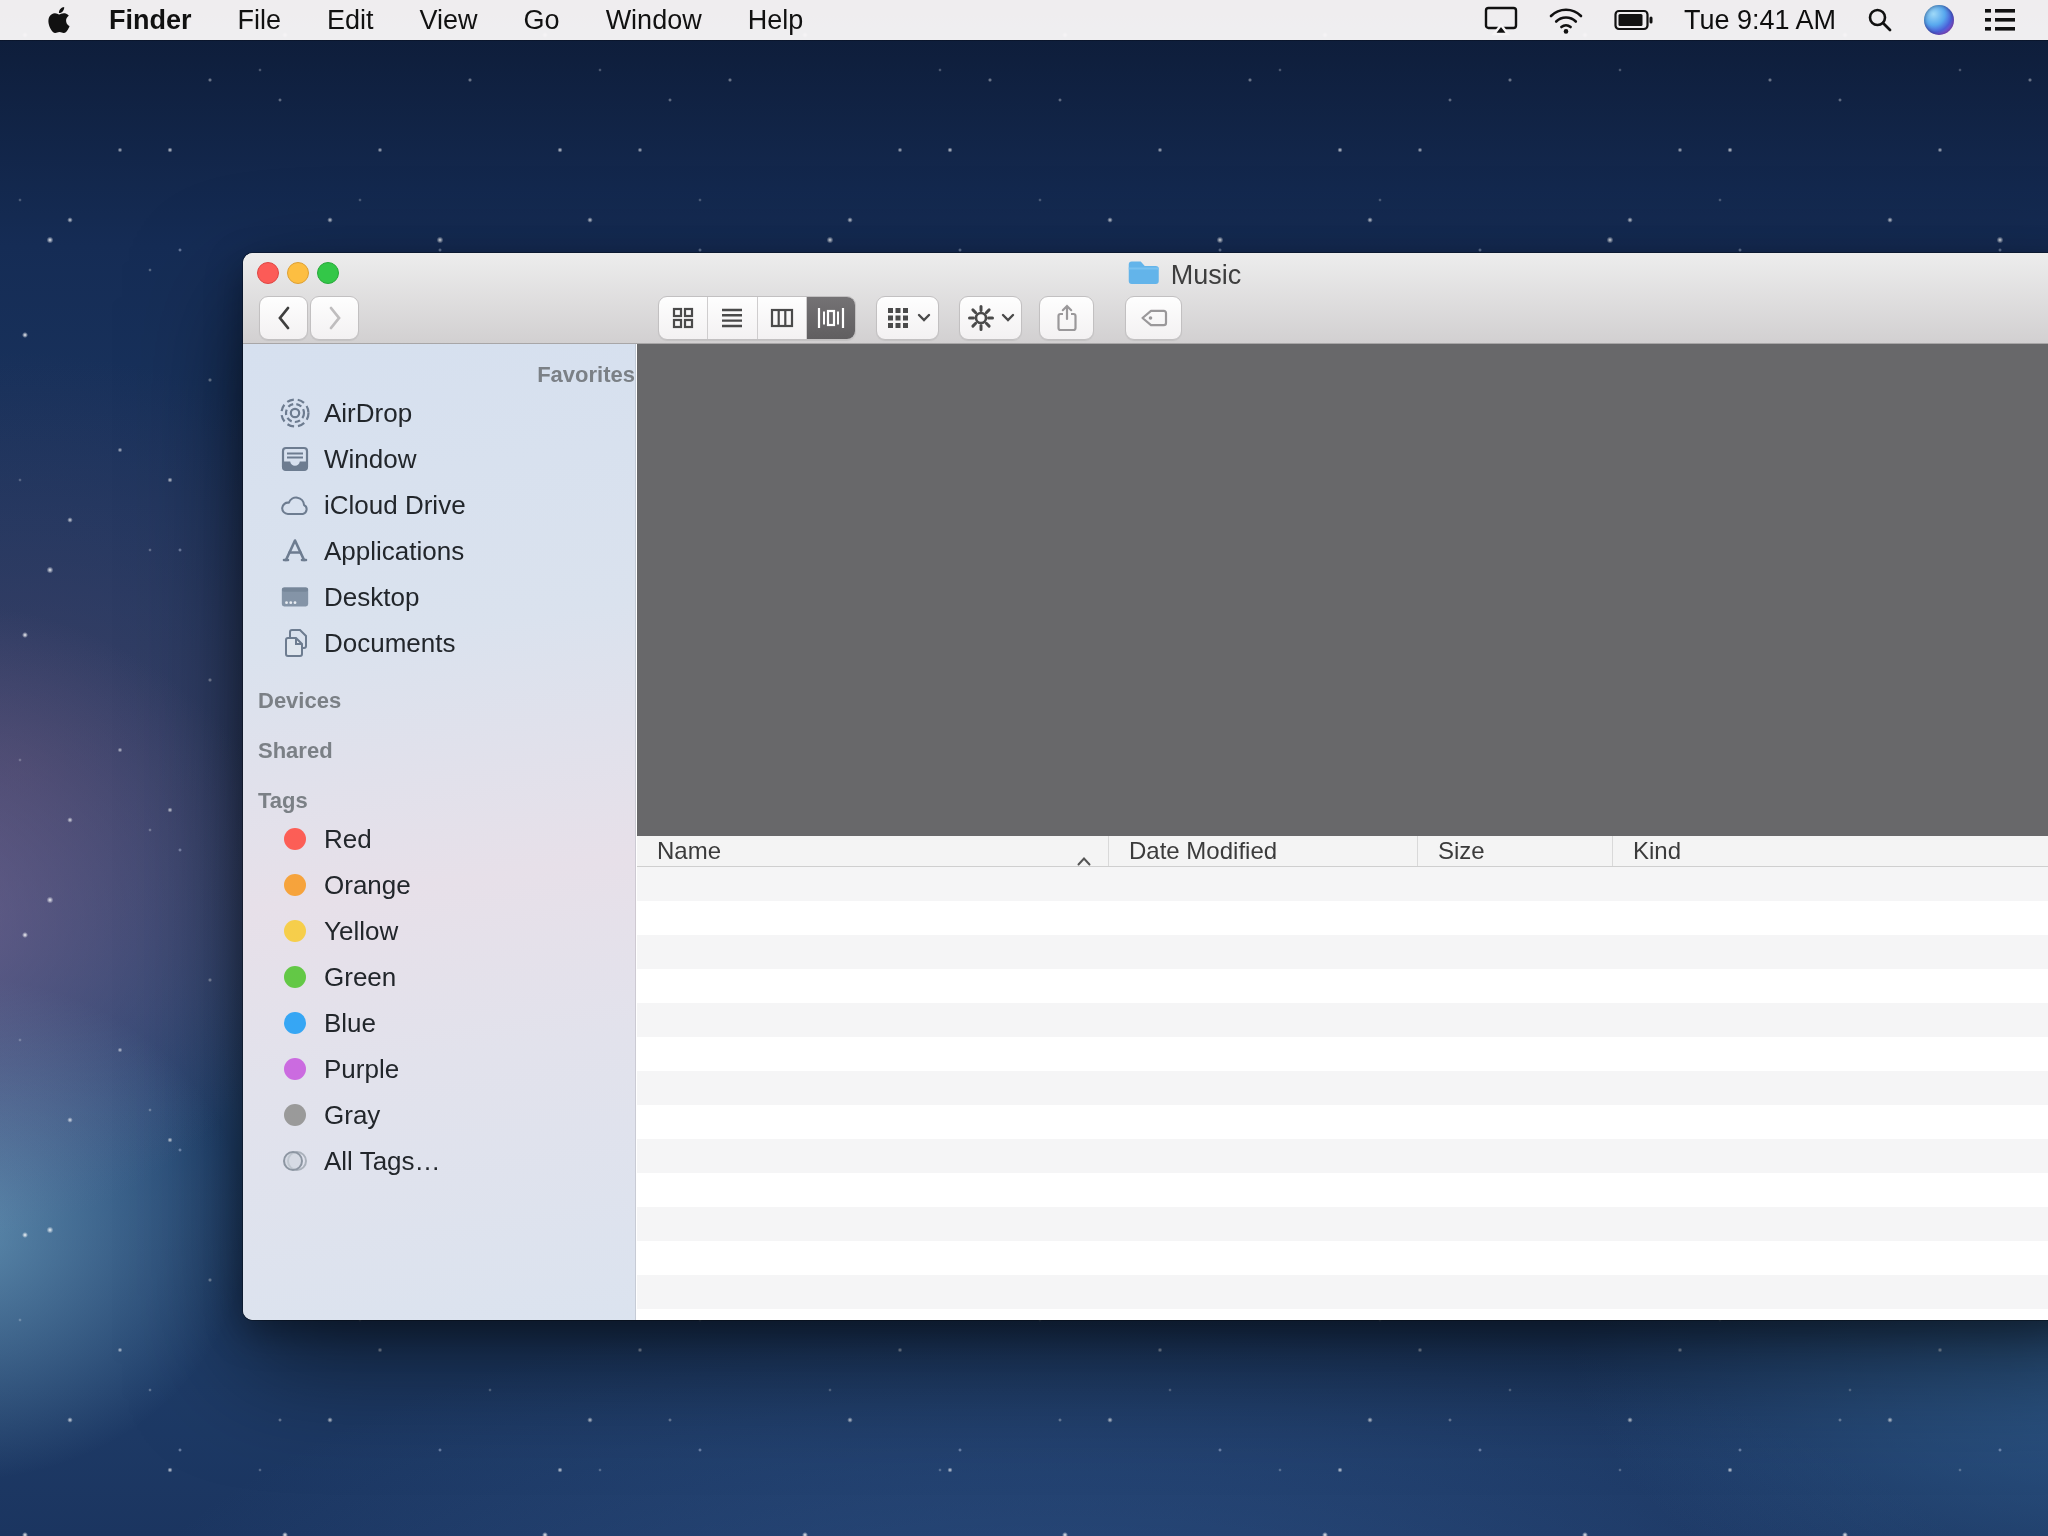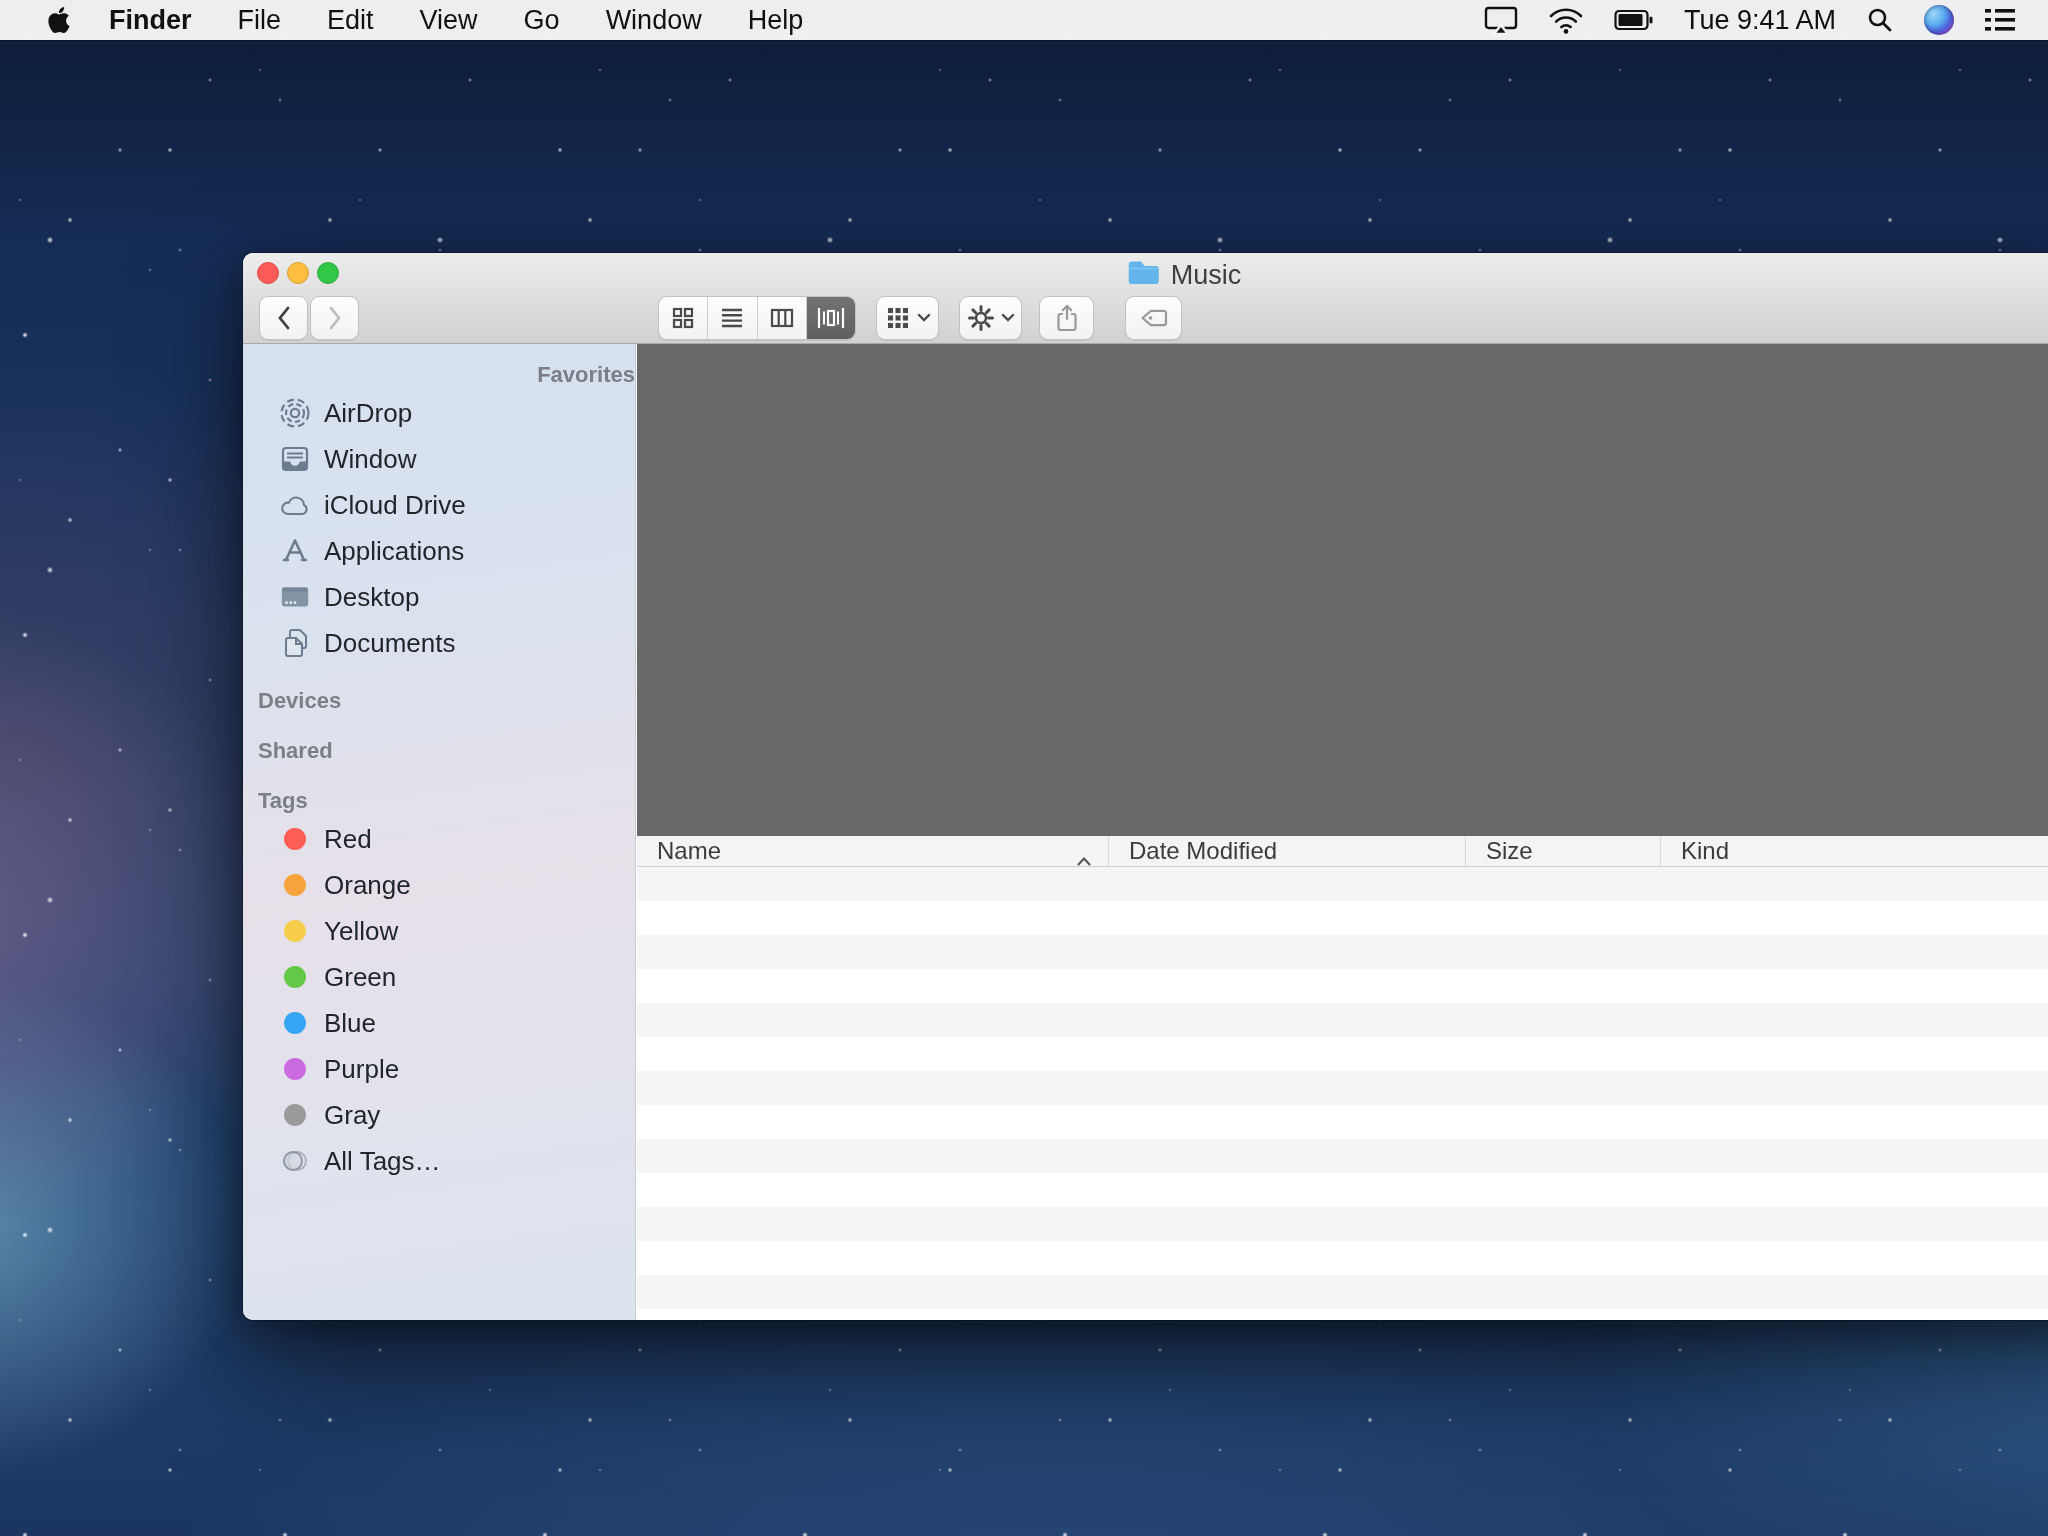--- a/index.html
+++ b/index.html
@@ -423,21 +423,21 @@
       <div class="list-header" id="list-header">
           <div class="col" style="width: 471px;">
             <span>Name</span>
             <span class="sort-arrow"><svg width="16" height="11" viewBox="0 0 16 11">
                 <path d="M2.5 8.5 L8 2.5 l5.5 6" fill="none" stroke="#555" stroke-width="2" stroke-linecap="round"></path>
               </svg></span>
           </div>
           <div class="col" style="width: 309px;">
             <span>Date Modified</span>
           </div>
-          <div class="col" style="width: 195px; margin-left: 48px;">
+          <div class="col" style="width: 195px;">
             <span>Size</span>
           </div>
           <div class="col" style="width: 225px;">
             <span>Kind</span>
           </div>
         </div>
       <div class="list-body"></div>
     </div>
   </div>
 </div>

